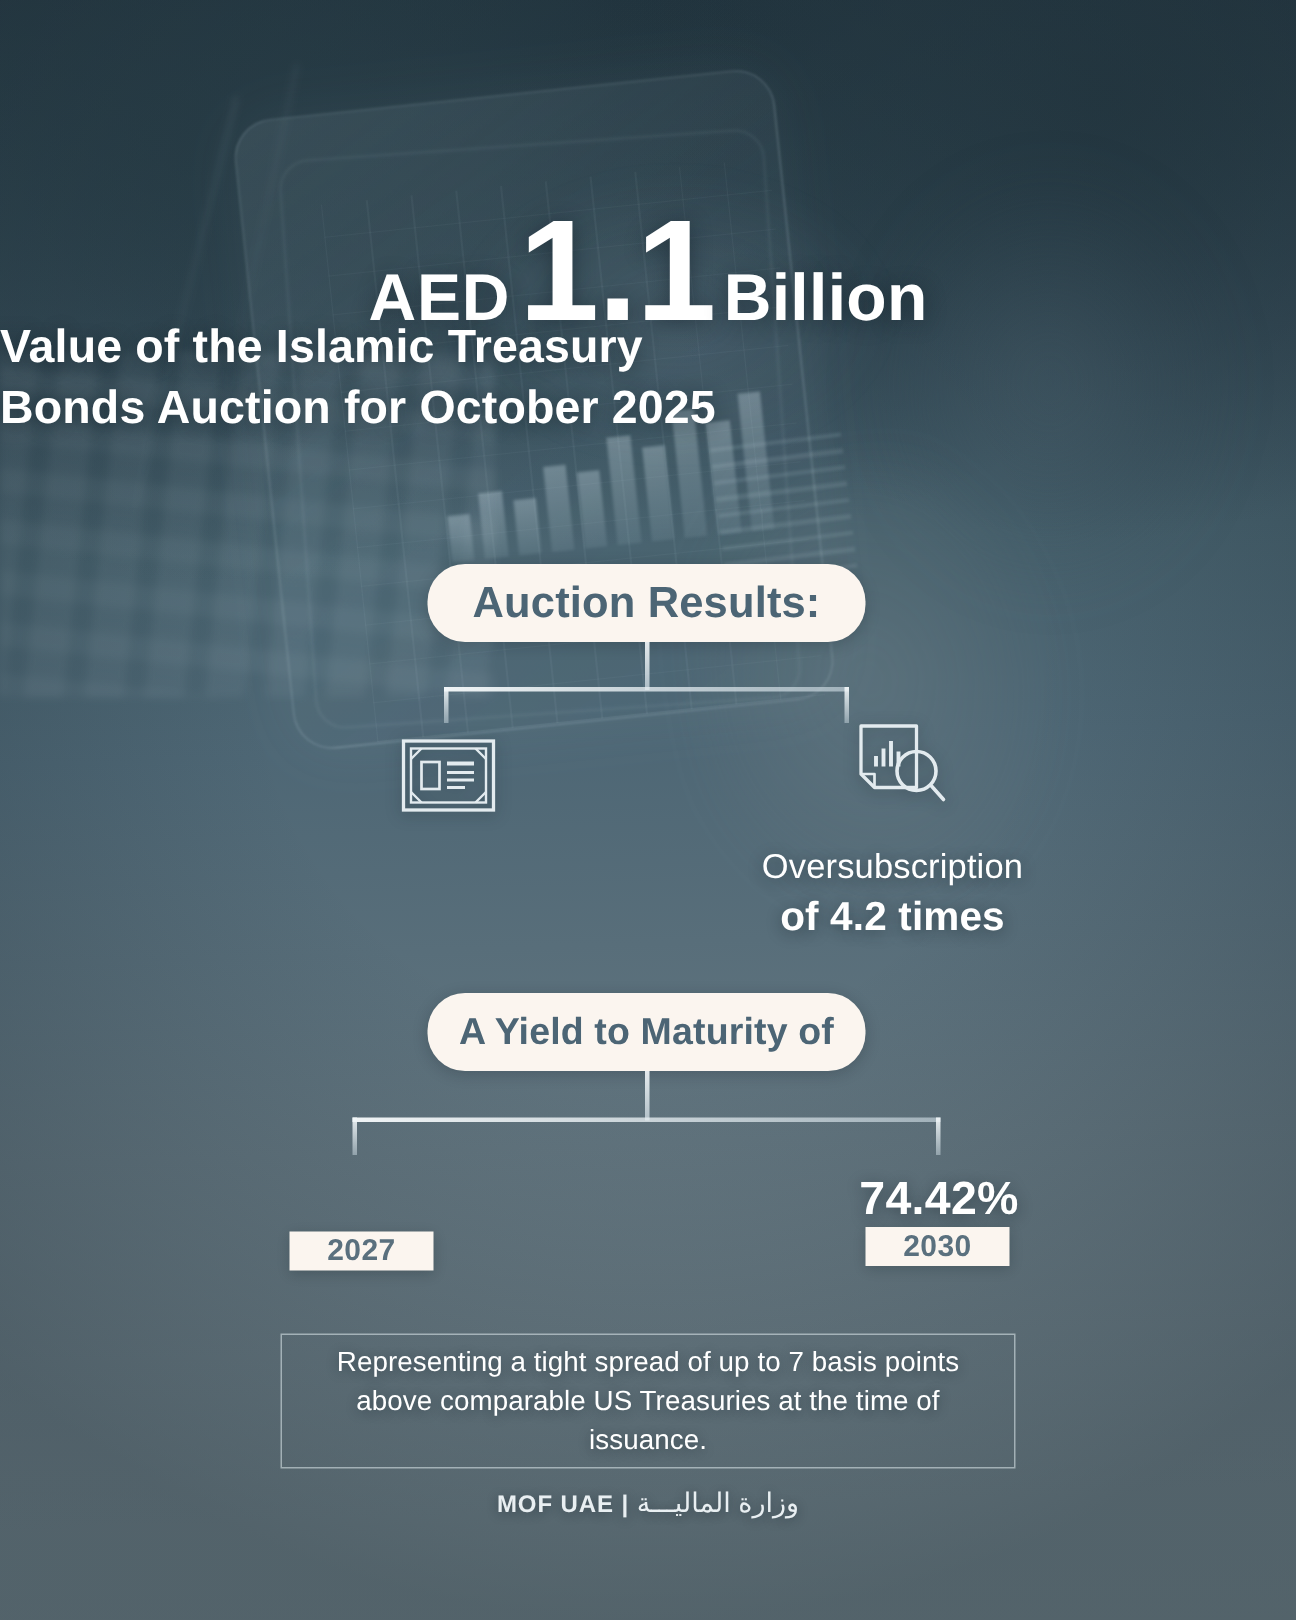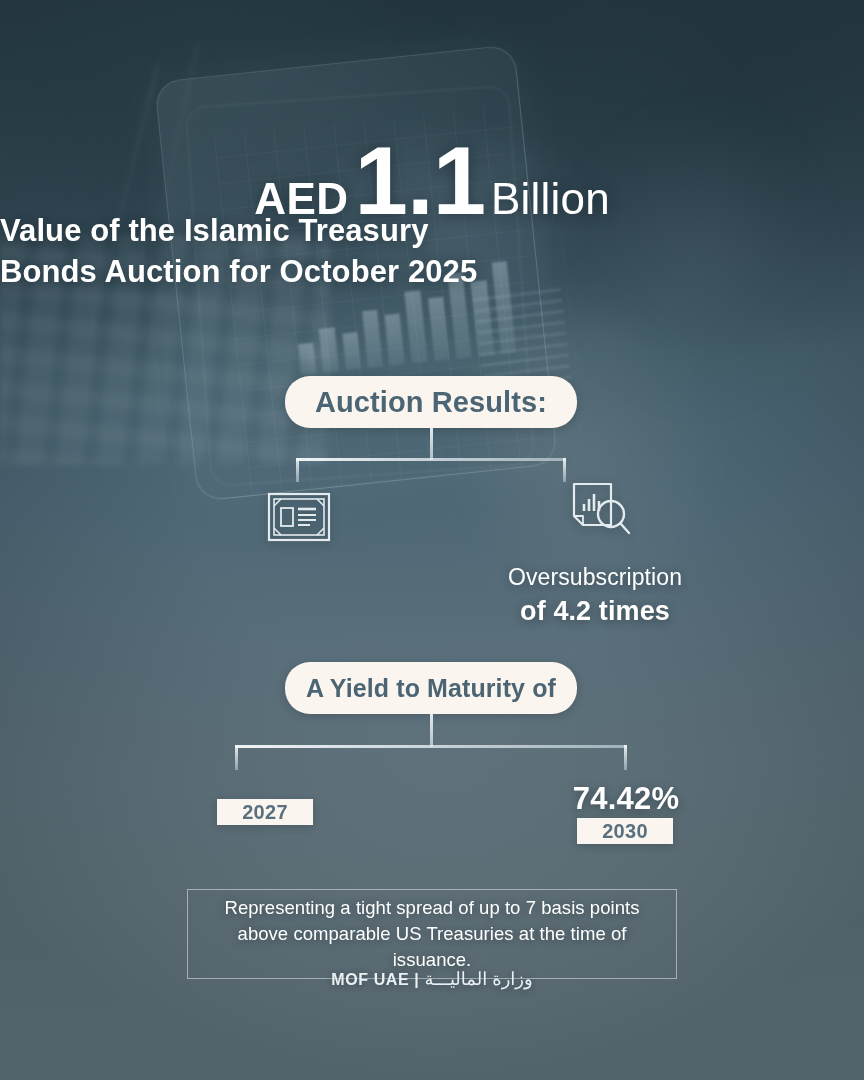--- a/index.html
+++ b/index.html
@@ -146,21 +146,21 @@
   }
   .headline .cur {
     font-size: 44px; font-weight: bold; letter-spacing: 0.5px;
     vertical-align: baseline;
   }
   .headline .big {
     font-size: 96px; font-weight: bold; letter-spacing: -1px;
     margin: 0 6px; vertical-align: baseline;
   }
   .headline .unit {
-    font-size: 44px; font-weight: normal; letter-spacing: 0.2px;
+    font-size: 44px; font-weight: bold; letter-spacing: 0.2px;
     vertical-align: baseline;
   }
 
   .subhead {
     position: absolute;
     left: 0; right: 0; top: 210px;
     color: #ffffff;
     font-size: 31px;
     font-weight: bold;
     line-height: 41px;
@@ -259,21 +259,21 @@
     color: #ffffff;
     font-size: 18.5px;
     line-height: 26px;
     text-align: center;
     letter-spacing: 0.05px;
     text-shadow: 0 1px 8px rgba(14,26,34,0.38);
   }
 
   .footer {
     position: absolute;
-    left: 0; right: 0; top: 968px;
+    left: 0; right: 0; top: 991px;
     text-align: center;
     color: #e9eff2;
     font-size: 16px;
     font-weight: bold;
     letter-spacing: 0.6px;
     text-shadow: 0 1px 7px rgba(14,26,34,0.40);
   }
   .footer .ar { font-weight: normal; font-size: 18px; }
 </style>
 </head>
@@ -367,21 +367,21 @@
       <span>A Yield to Maturity of</span>
     </div>
 
     <div class="conn">
       <div class="stem" style="left:430px; top:714px; height:33px;"></div>
       <div class="bar" style="left:235px; top:745px; width:392px;"></div>
       <div class="drop" style="left:235px; top:745px; height:25px;"></div>
       <div class="drop" style="left:624px; top:745px; height:25px;"></div>
     </div>
 
-    <div class="year-badge" style="left:193px; top:799px; width:96px; height:26px;margin-left:24px;">
+    <div class="year-badge" style="left:193px; top:821px; width:96px; height:26px;">
       <span>2027</span>
     </div>
 
     <div class="yield-val" style="left:555px; top:781px; width:142px;">74.42%</div>
     <div class="year-badge" style="left:577px; top:818px; width:96px; height:26px;">
       <span>2030</span>
     </div>
 
     <div class="note">
       <span>Representing a tight spread of up to 7 basis points above comparable US Treasuries at the time of issuance.</span>

